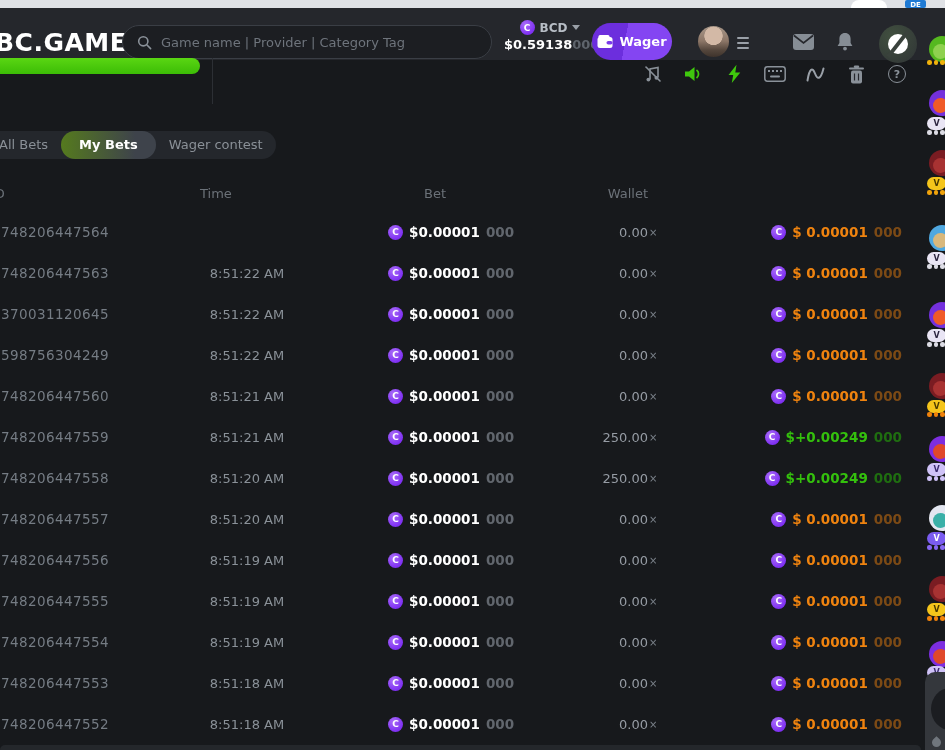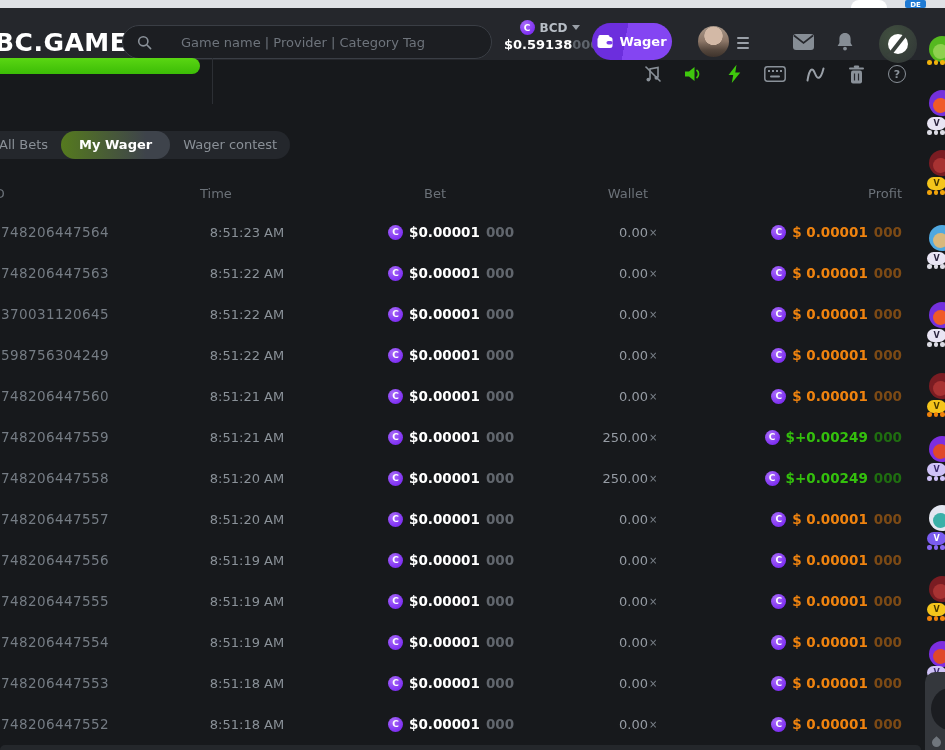--- a/index.html
+++ b/index.html
@@ -12,21 +12,21 @@
   .browser-strip { position:absolute; left:0; top:0; width:945px; height:8px; background:#dfe1e5; }
   .tab-curve { position:absolute; left:851px; top:0; width:36px; height:8px; background:#ffffff; border-radius:8px 8px 0 0; }
   .ext-badge { position:absolute; left:905px; top:0; width:21px; height:8px; background:#1f7ad4; color:#fff;
     font-size:7px; font-weight:700; text-align:center; line-height:10px; border-radius:2px; overflow:hidden; }
   
   .header { position:absolute; left:0; top:8px; width:945px; height:52px; background:#25272c; }
   .logo { position:absolute; left:-5px; top:20px; color:#fff; font-size:25px; font-weight:800; letter-spacing:.5px; }
   .search { position:absolute; left:122px; top:17px; width:370px; height:34px; border-radius:17px;
     background:#1c1e22; border:1px solid #3a3e45; display:flex; align-items:center; gap:9px; padding:0 14px; }
   .search input { flex:1; background:transparent; border:none; outline:none; color:#aab0b8; font-size:13px;
-    font-family:"DejaVu Sans","Liberation Sans",sans-serif;margin-left:20px; }
+    font-family:"DejaVu Sans","Liberation Sans",sans-serif; }
   .search input::placeholder { color:#6e747c; }
   .balance { position:absolute; left:504px; top:12px; width:92px; }
   .bal-line1 { display:flex; align-items:center; gap:5px; justify-content:center; }
   .bal-code { color:#b7bdc5; font-size:12px; font-weight:700; }
   .chev { width:0; height:0; border-left:4px solid transparent; border-right:4px solid transparent; border-top:5px solid #9aa0a8; }
   .bal-line2 { margin-top:2px; text-align:center; font-size:13px; font-weight:700; color:#fff; white-space:nowrap; }
   .bal-line2 .dim { color:#5e646c; }
   .wallet-btn { position:absolute; left:592px; top:15px; width:80px; height:37px; border-radius:19px;
     background:linear-gradient(100deg,#6c2edd 42%,#8445f2 42%); display:flex; align-items:center; justify-content:center;
     gap:6px; color:#fff; font-size:13px; font-weight:700; cursor:pointer; }
@@ -203,36 +203,34 @@
         <line x1="10.5" y1="8.5" x2="10.5" y2="15.5" stroke="#25272c" stroke-width="1.2"></line>
       </svg>
     </span>
     <span class="ic">
         <span class="help-ic">?</span>
       </span>
   </div>
 
   <div class="tabs">
     <span class="tab">All Bets</span>
-    <span class="tab active">My Wager</span>
+    <span class="tab active">My Bets</span>
     <span class="tab">Wager contest</span>
   </div>
 
   <div class="thead">
     <span class="h-id">ID</span>
     <span class="h-time">Time</span>
     <span class="h-bet">Bet</span>
     <span class="h-payout">Wallet</span>
-    <span class="h-profit">Profit</span>
   </div>
 
   <div class="tbody">
       <div class="row">
         <span class="c-id">748206447564</span>
-        <span class="c-time">8:51:23 AM</span>
         <span class="c-bet">
           <i class="coin">C</i>
           <b>$0.00001</b>
           <b class="dim">000</b>
         </span>
         <span class="c-payout">0.00<span class="x">×</span></span>
         <span class="c-profit loss">
           <i class="coin">C</i>
           <b class="main">$ 0.00001</b>
           <b class="dim2">000</b>

